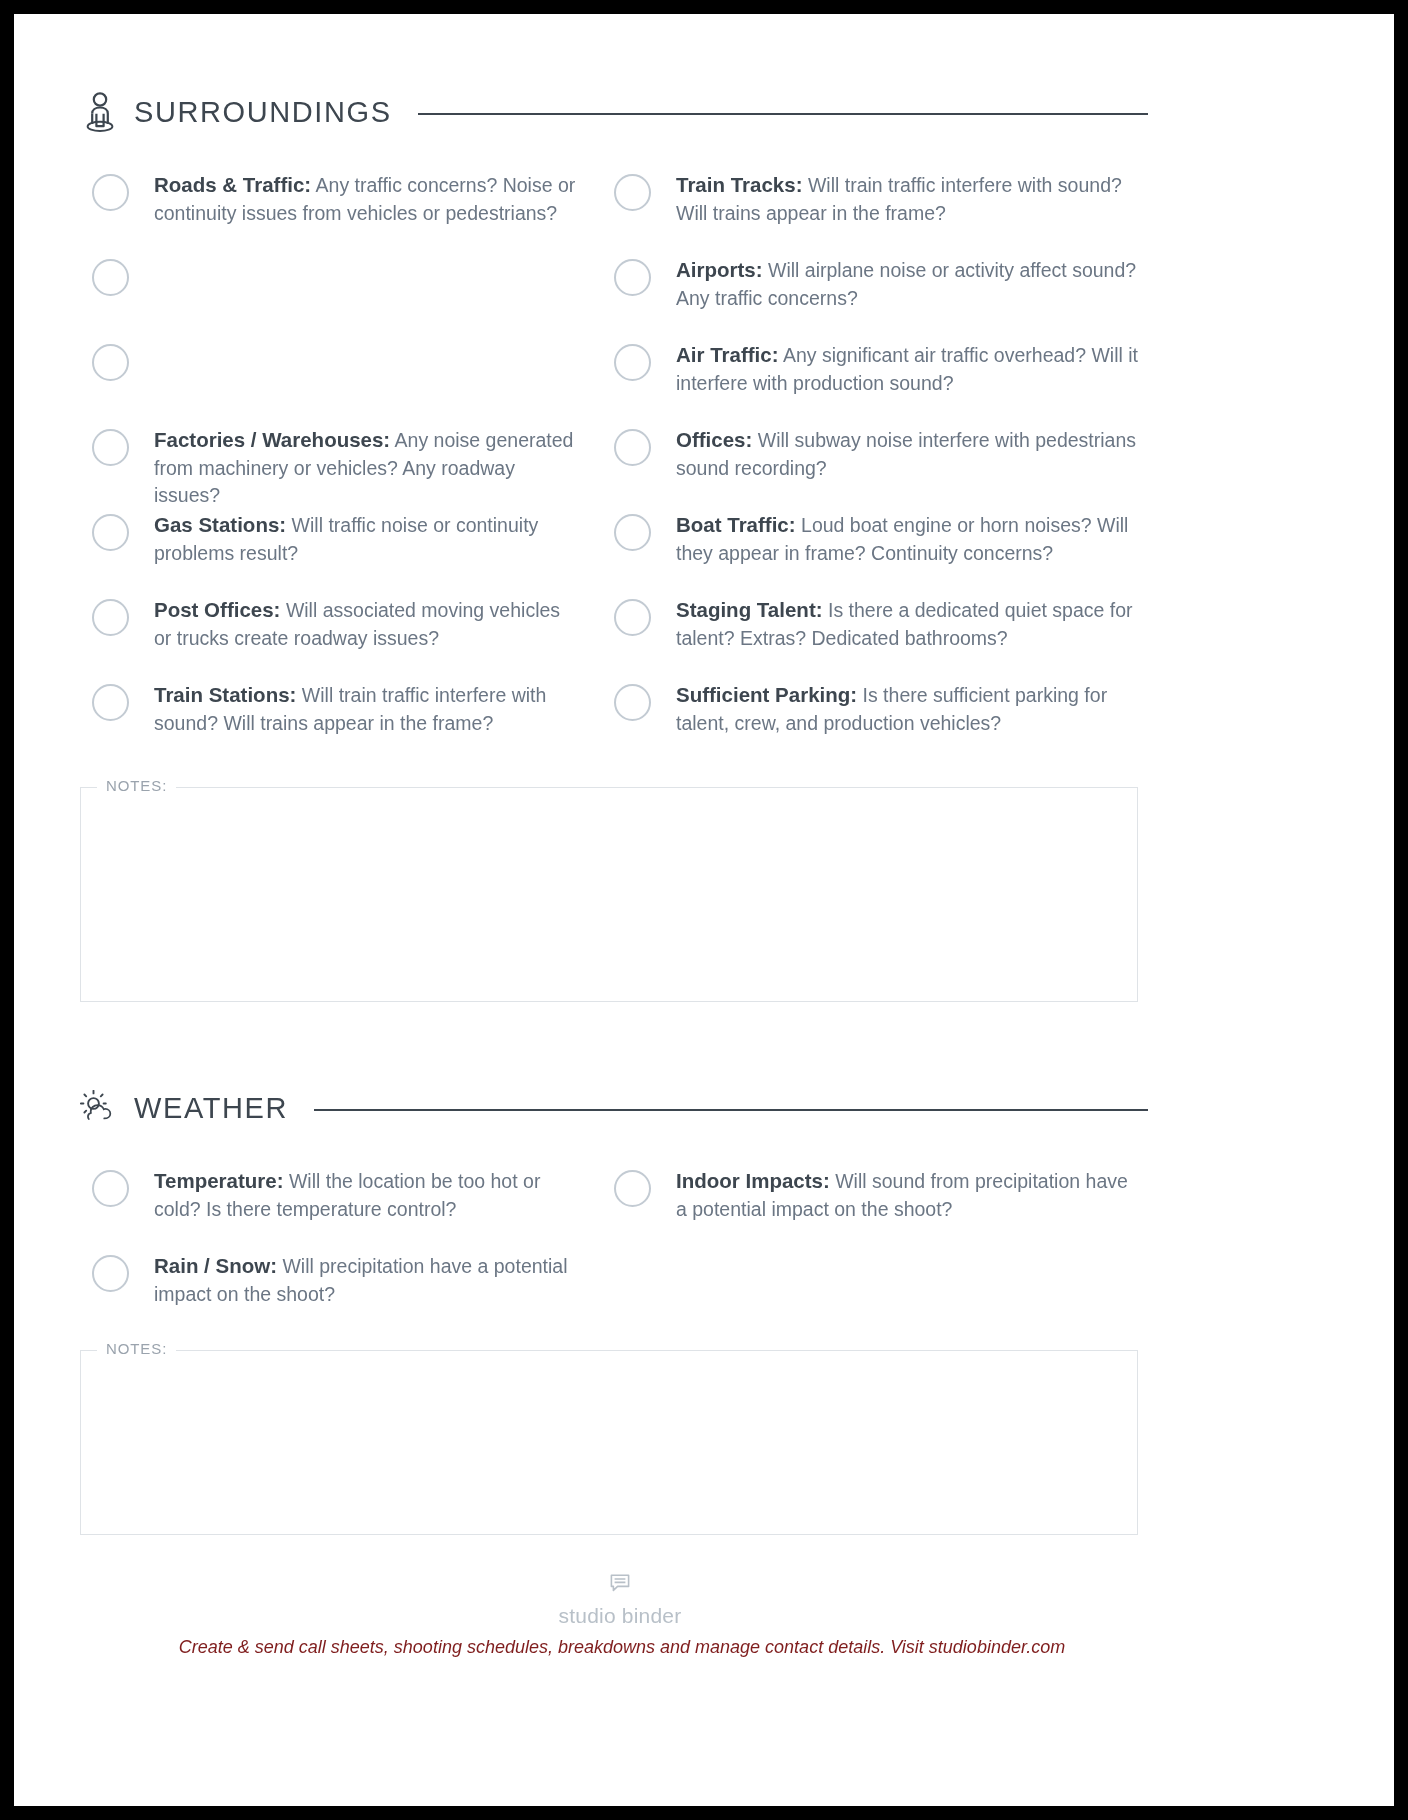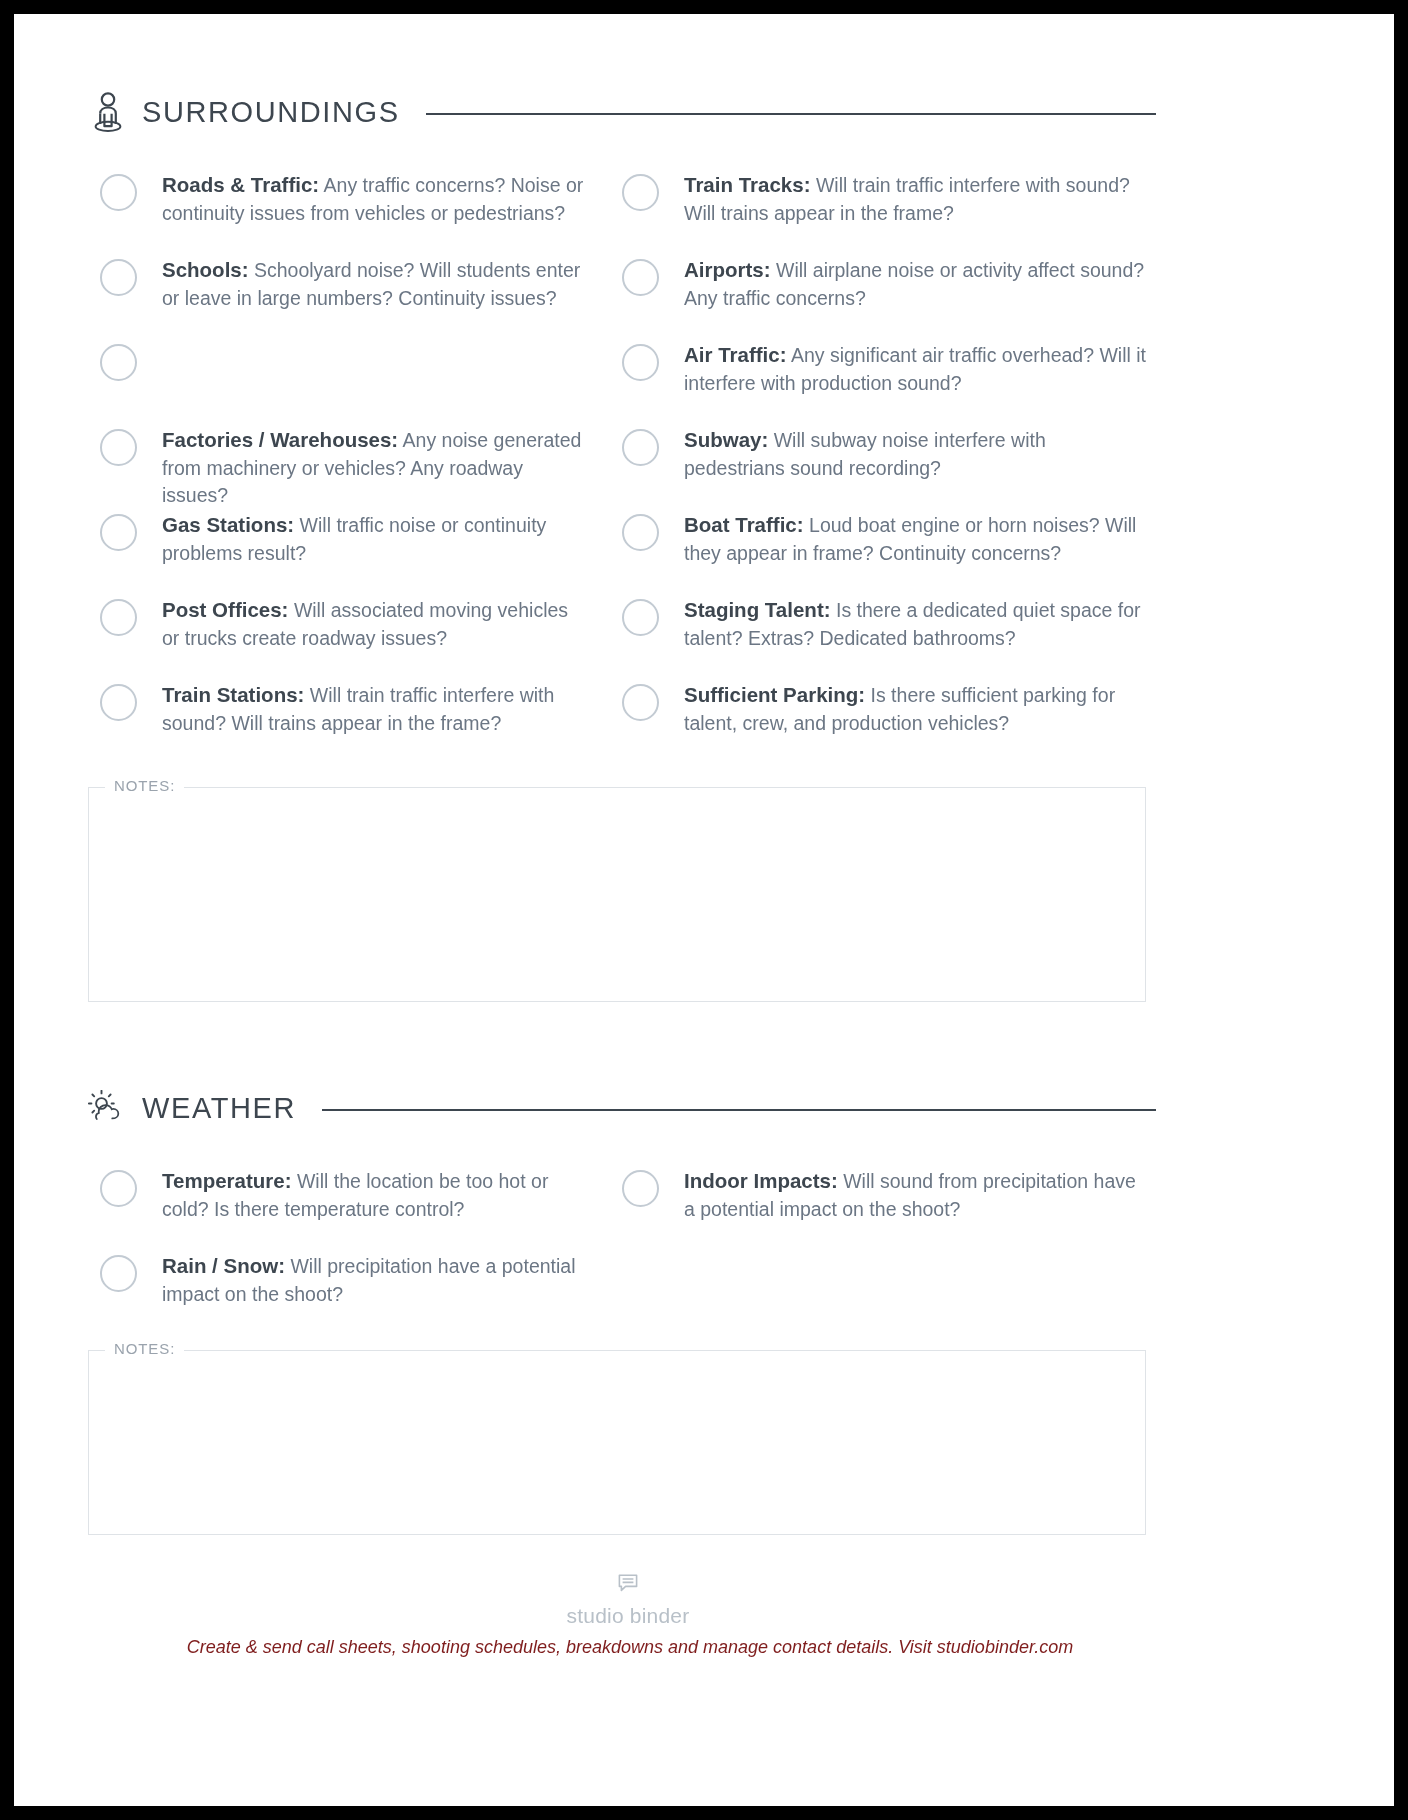--- a/index.html
+++ b/index.html
@@ -129,21 +129,21 @@
   }
   .footer-tagline {
     font-size: 18px;
     font-style: italic;
     color: #7f1d1d;
     margin-left: 4px;
   }
 
   .content {
     position: absolute;
-    left: 74px;
+    left: 66px;
     top: 0;
     width: 1068px;
   }
 </style>
 </head>
 <body>
 
 <div id="page">
   <div class="content">
 
@@ -167,24 +167,20 @@
       <div class="col col-left">
         <div class="item">
           <span class="check-circle"></span>
           <div class="item-text">
             <span class="item-label">Roads &amp; Traffic:</span>
             <span>Any traffic concerns? Noise or continuity issues from vehicles or pedestrians?</span>
           </div>
         </div>
         <div class="item">
           <span class="check-circle"></span>
-          <div class="item-text">
-            <span class="item-label">Schools:</span>
-            <span>Schoolyard noise? Will students enter or leave in large numbers? Continuity issues?</span>
-          </div>
         </div>
         <div class="item">
           <span class="check-circle"></span>
         </div>
         <div class="item">
           <span class="check-circle"></span>
           <div class="item-text">
             <span class="item-label">Factories / Warehouses:</span>
             <span>Any noise generated from machinery or vehicles? Any roadway issues?</span>
           </div>
@@ -230,21 +226,21 @@
         <div class="item">
           <span class="check-circle"></span>
           <div class="item-text">
             <span class="item-label">Air Traffic:</span>
             <span>Any significant air traffic overhead? Will it interfere with production sound?</span>
           </div>
         </div>
         <div class="item">
           <span class="check-circle"></span>
           <div class="item-text">
-            <span class="item-label">Subway:</span>
+            <span class="item-label">Offices:</span>
             <span>Will subway noise interfere with pedestrians sound recording?</span>
           </div>
         </div>
         <div class="item">
           <span class="check-circle"></span>
           <div class="item-text">
             <span class="item-label">Boat Traffic:</span>
             <span>Loud boat engine or horn noises? Will they appear in frame? Continuity concerns?</span>
           </div>
         </div>

